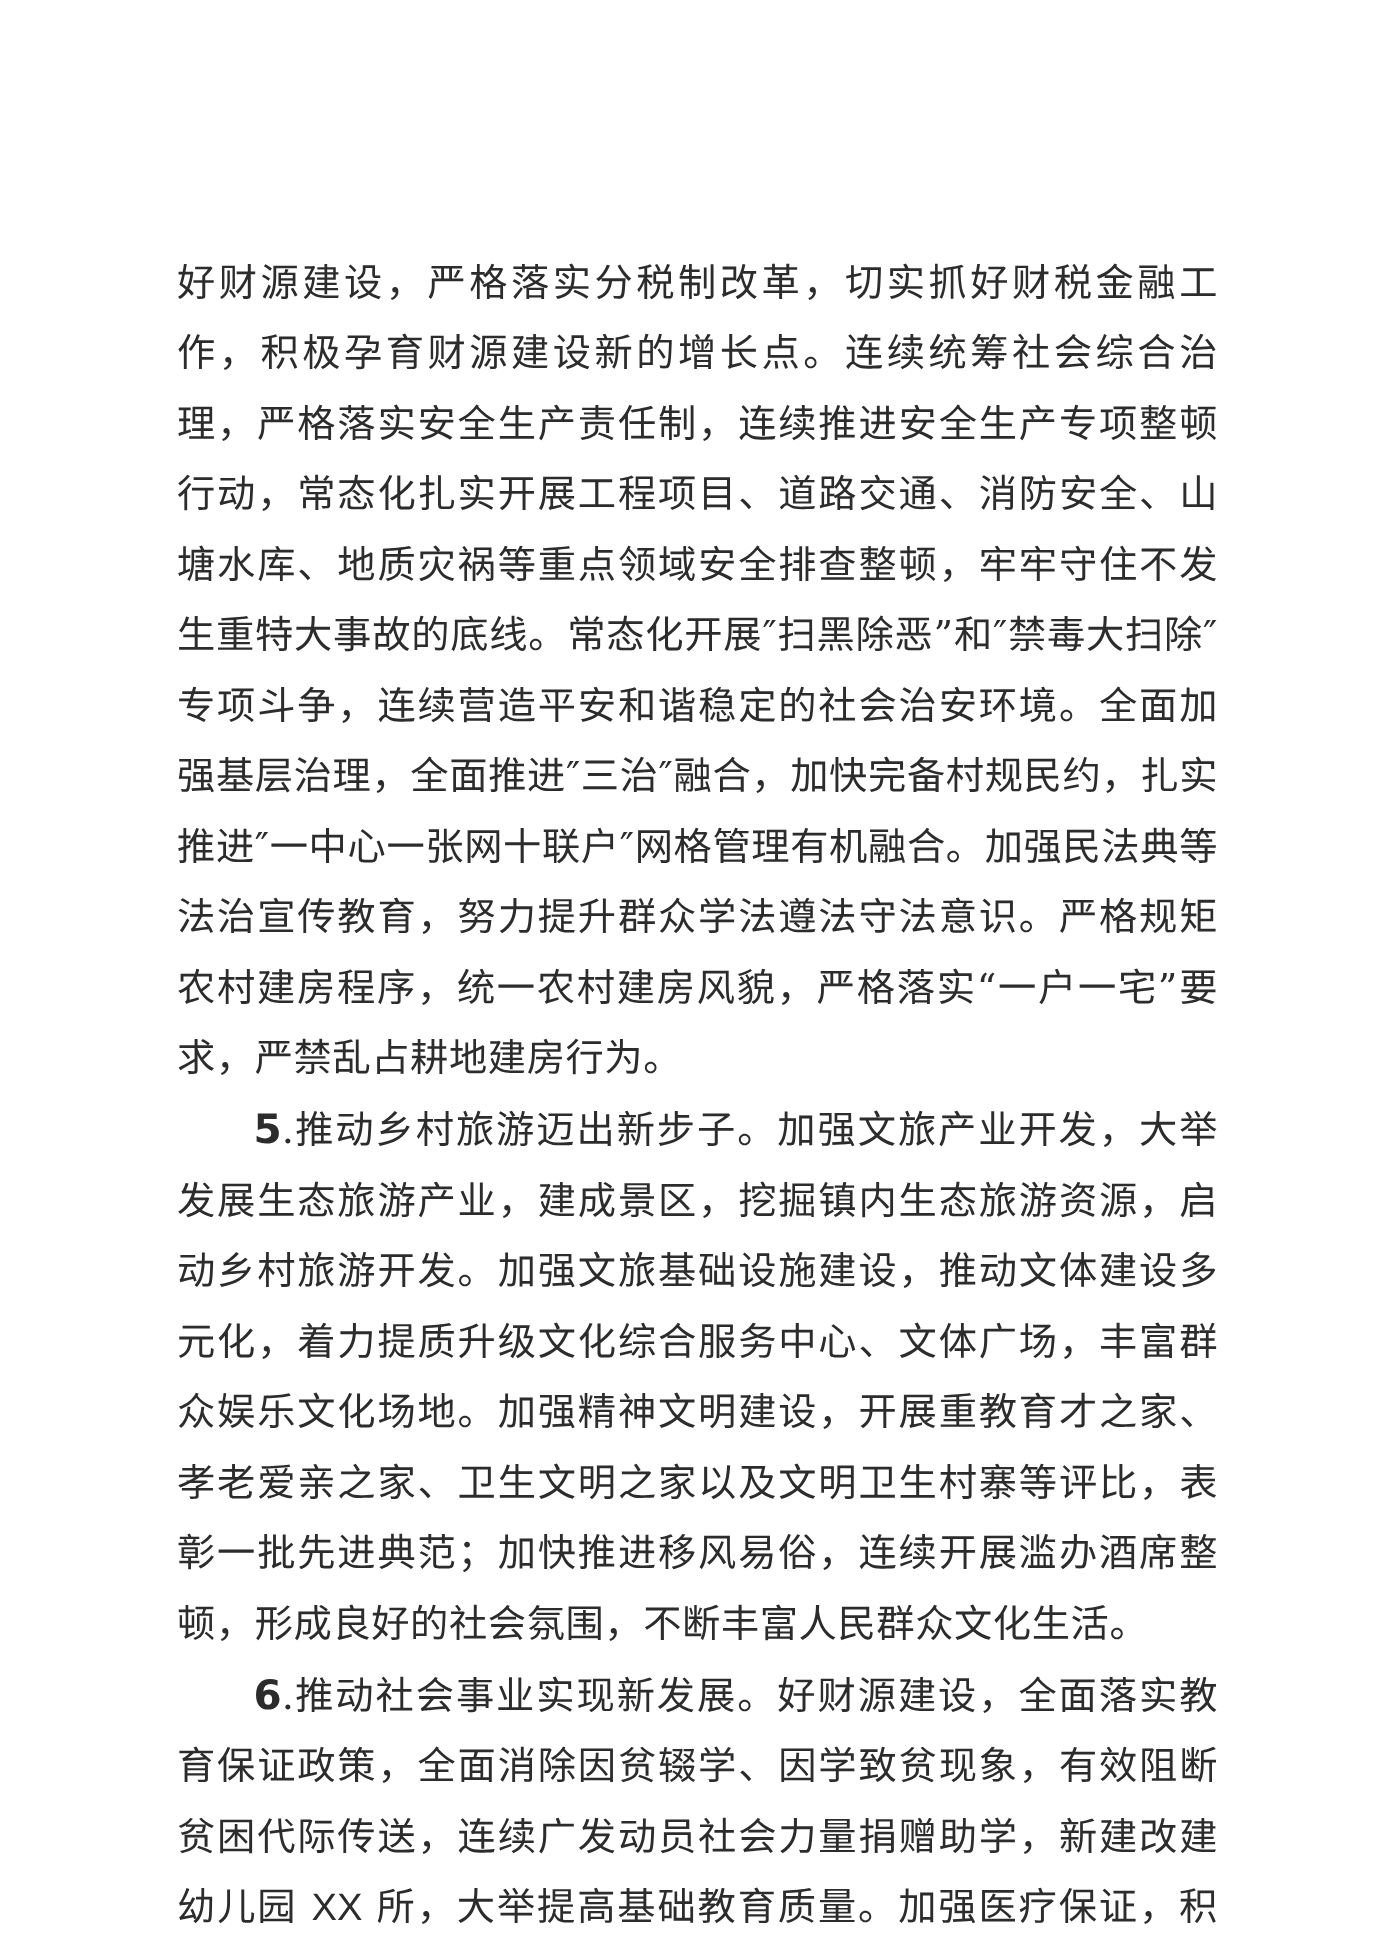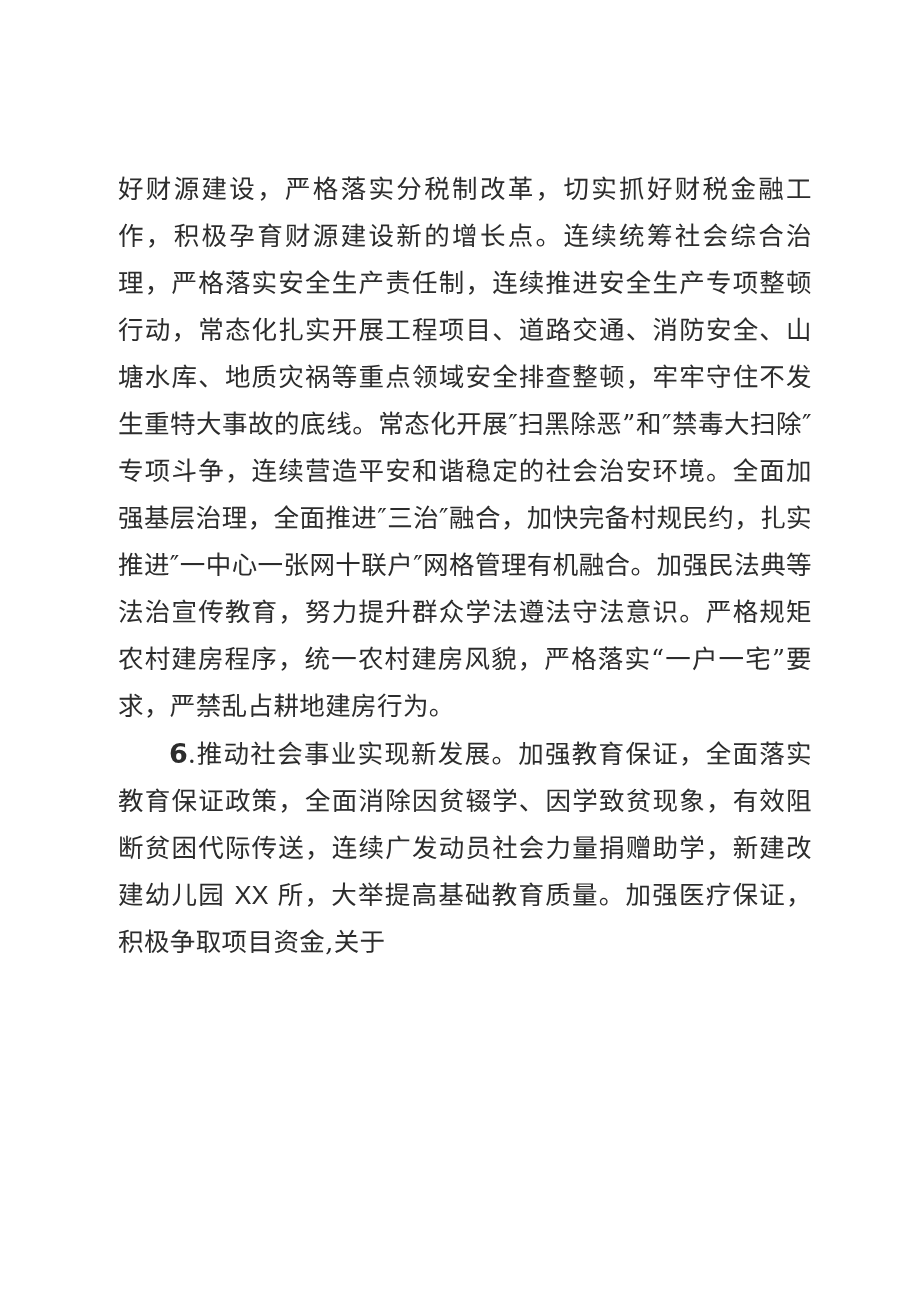--- a/index.html
+++ b/index.html
@@ -74,20 +74,23 @@
 </style>
 </head>
 <body style="background: rgb(255, 255, 255);">
 
 <div id="page" style="background: rgb(255, 255, 255);">
 
   <div id="doc-body">
 
     <p class="para" style="color: rgb(43, 43, 43);">好财源建设，严格落实分税制改革，切实抓好财税金融工作，积极孕育财源建设新的增长点。连续统筹社会综合治理，严格落实安全生产责任制，连续推进安全生产专项整顿行动，常态化扎实开展工程项目、道路交通、消防安全、山塘水库、地质灾祸等重点领域安全排查整顿，牢牢守住不发生重特大事故的底线。常态化开展″扫黑除恶”和″禁毒大扫除″专项斗争，连续营造平安和谐稳定的社会治安环境。全面加强基层治理，全面推进″三治″融合，加快完备村规民约，扎实推进″一中心一张网十联户″网格管理有机融合。加强民法典等法治宣传教育，努力提升群众学法遵法守法意识。严格规矩农村建房程序，统一农村建房风貌，严格落实“一户一宅”要求，严禁乱占耕地建房行为。</p>
 
+    <p class="para indent" style="color: rgb(43, 43, 43);">
+      <span class="item-num">5</span><span class="item-dot">.</span><span>推动乡村旅游迈出新步子。加强文旅产业开发，大举发展生态旅游产业，建成景区，挖掘镇内生态旅游资源，启动乡村旅游开发。加强文旅基础设施建设，推动文体建设多元化，着力提质升级文化综合服务中心、文体广场，丰富群众娱乐文化场地。加强精神文明建设，开展重教育才之家、孝老爱亲之家、卫生文明之家以及文明卫生村寨等评比，表彰一批先进典范；加快推进移风易俗，连续开展滥办酒席整顿，形成良好的社会氛围，不断丰富人民群众文化生活。</span>
+    </p>
 
     <p class="para indent" style="color: rgb(43, 43, 43);">
-      <span class="item-num">6</span><span class="item-dot">.</span><span>推动社会事业实现新发展。加强教育保证，全面落实教育保证政策，全面消除因贫辍学、因学致贫现象，有效阻断贫困代际传送，连续广发动员社会力量捐赠助学，新建改建幼儿园 </span><span class="latin">XX</span><span> 所，大举提高基础教育质量。加强医疗保证，积极争取项目资金,关于 </span><span></span>
+      <span class="item-num">6</span><span class="item-dot">.</span><span>推动社会事业实现新发展。好财源建设，全面落实教育保证政策，全面消除因贫辍学、因学致贫现象，有效阻断贫困代际传送，连续广发动员社会力量捐赠助学，新建改建幼儿园 </span><span class="latin">XX</span><span> 所，大举提高基础教育质量。加强医疗保证，积极争取项目资金,关于 </span><span></span>
     </p>
 
   </div>
 
 </div>
 
 </body></html>

